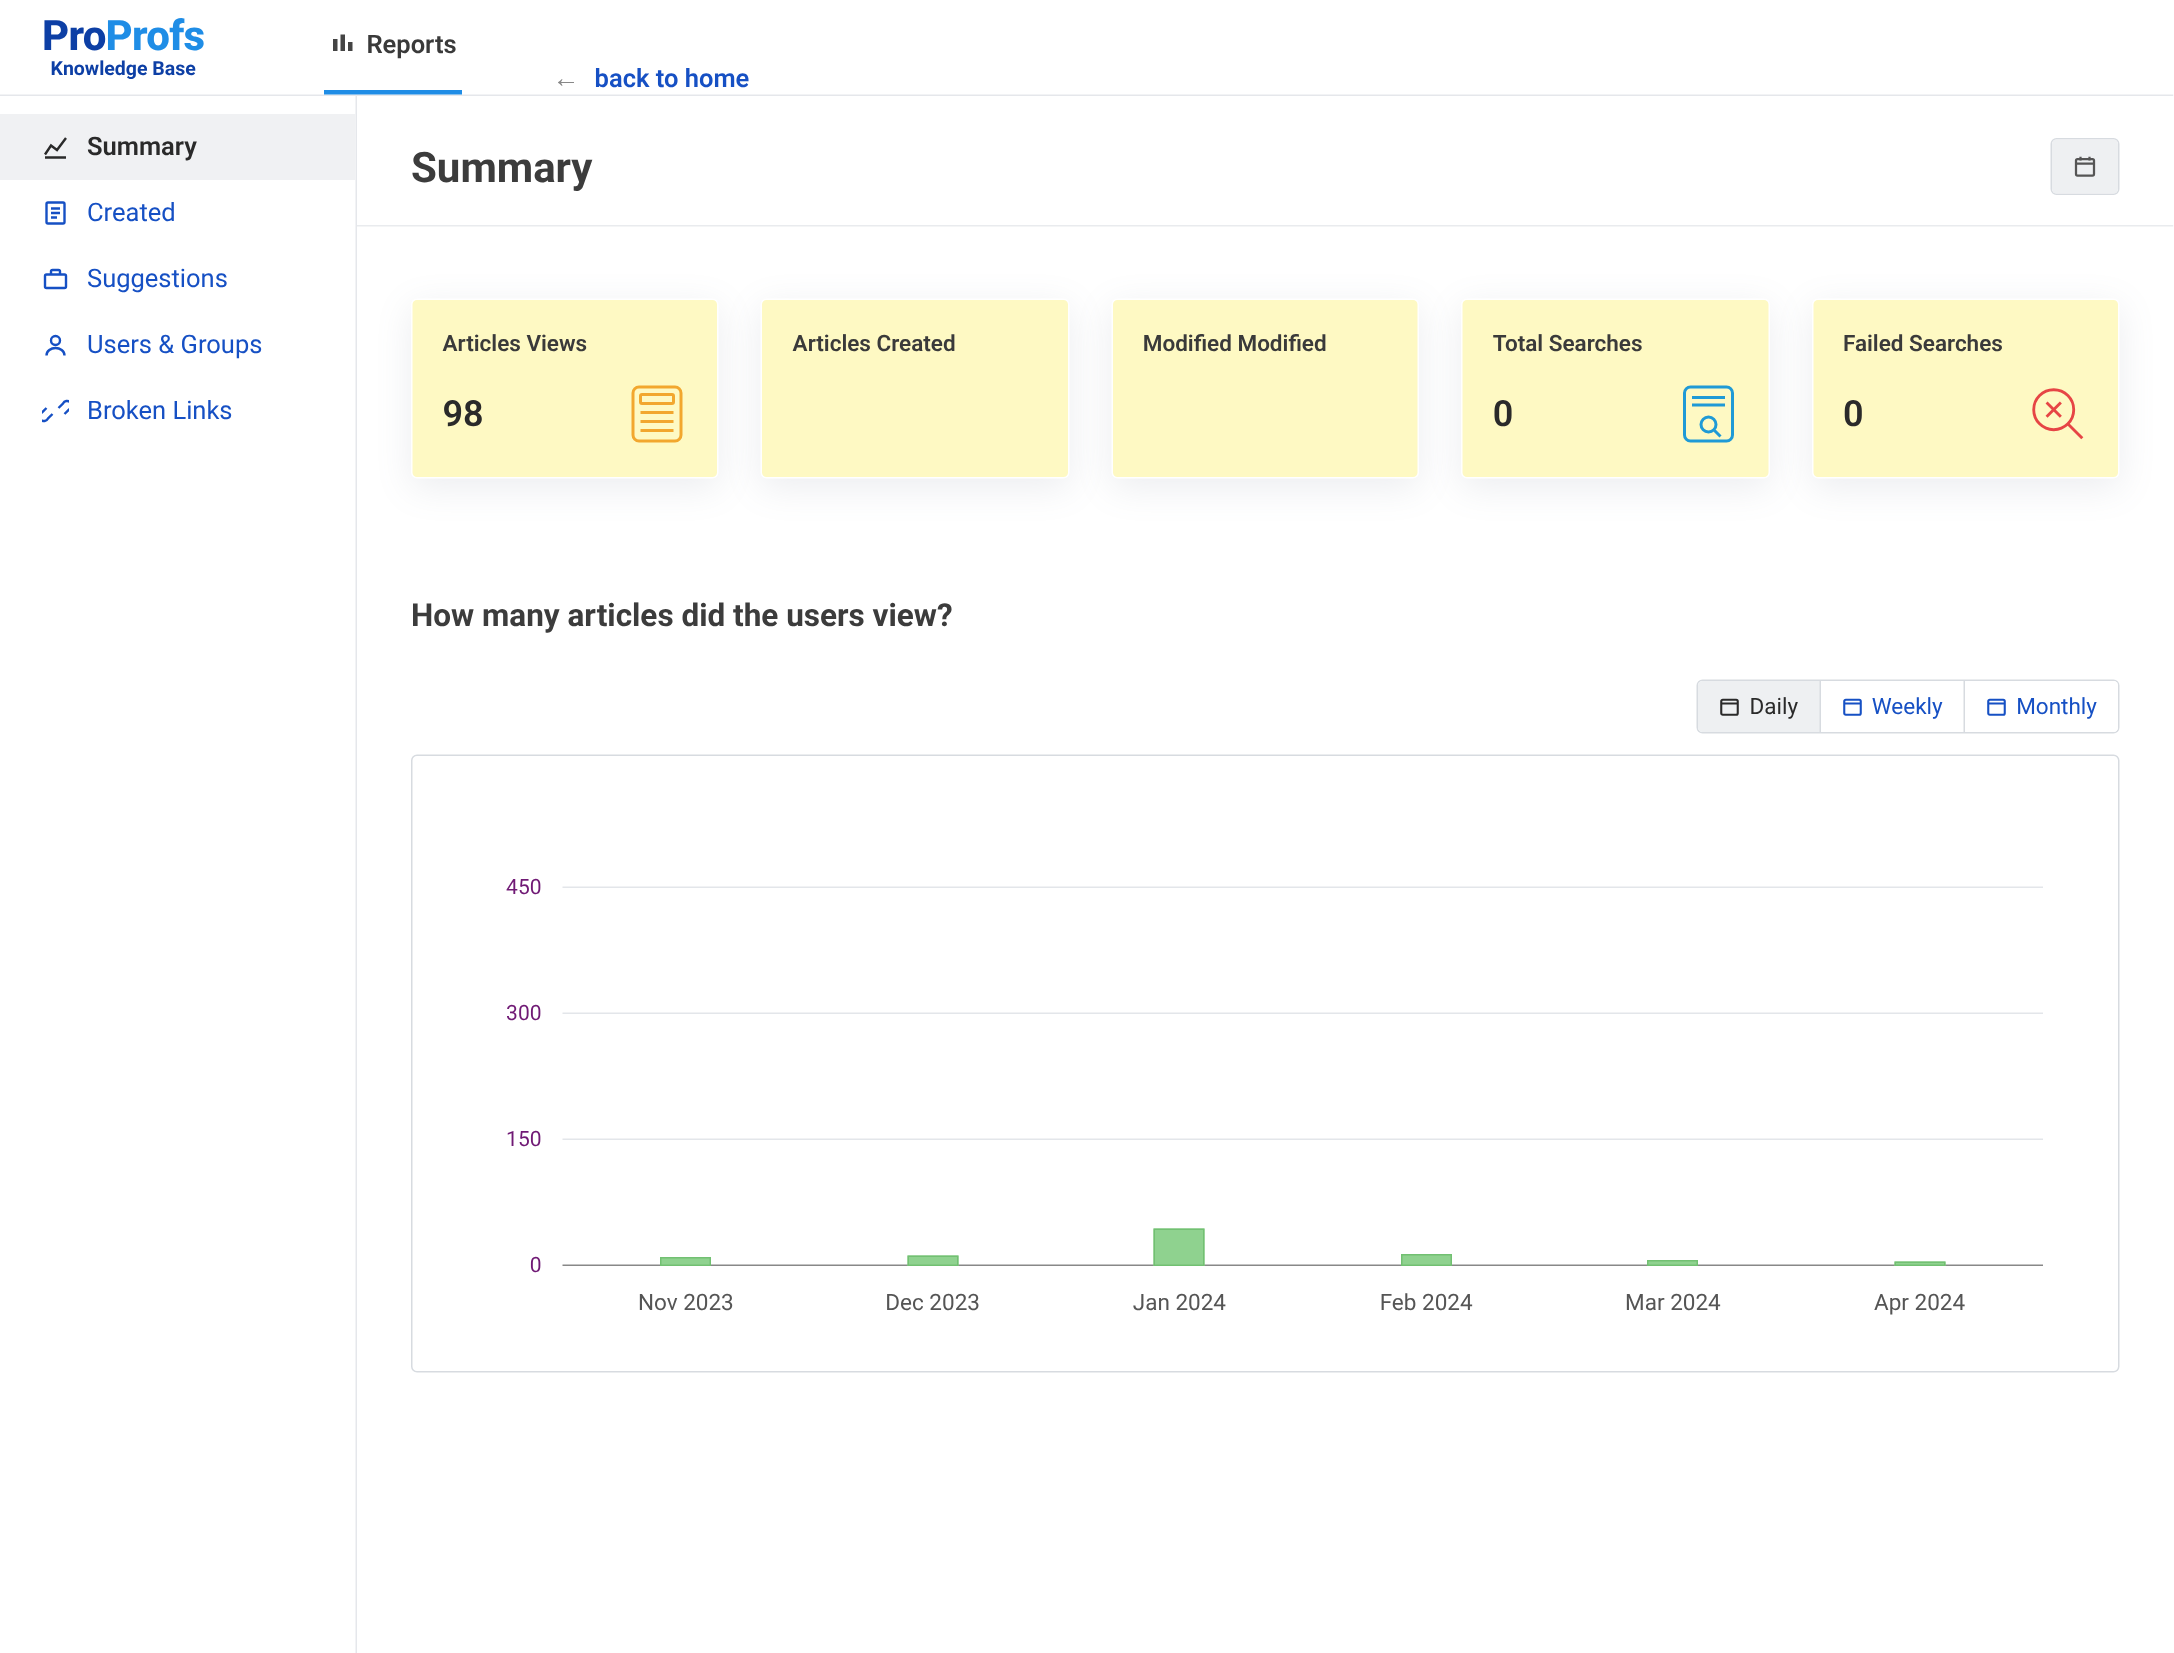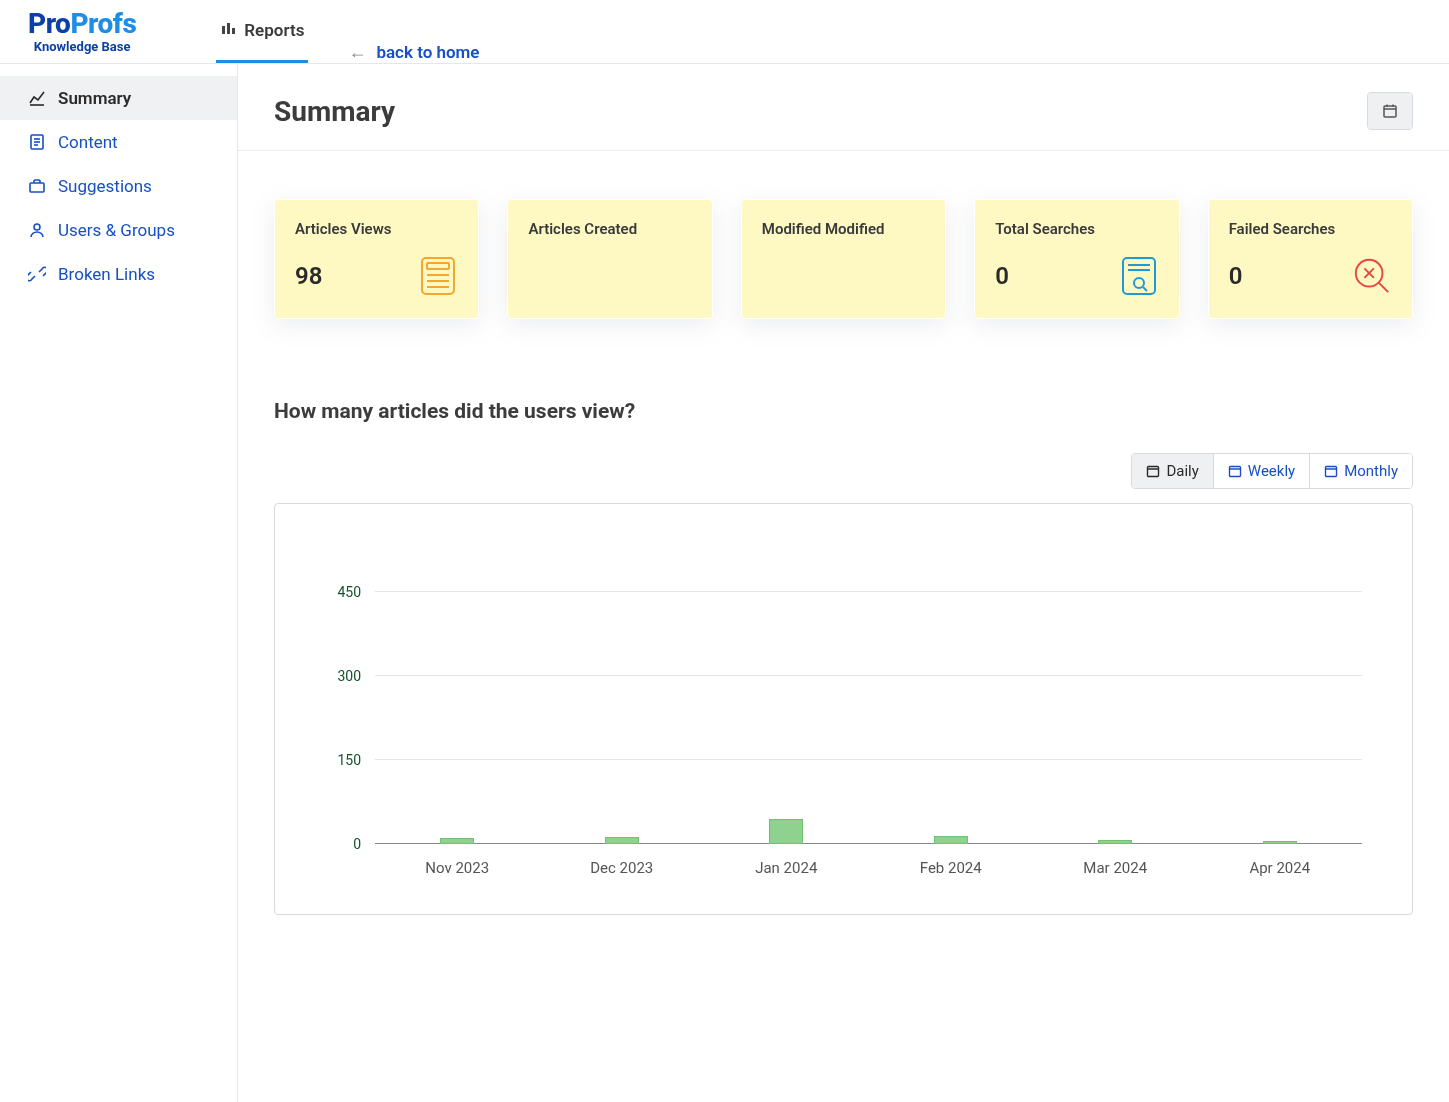--- a/index.html
+++ b/index.html
@@ -7,21 +7,21 @@
   .app { display: flex; flex-direction: column; min-height: 100vh; }
 
   
   .topbar { display: flex; align-items: center; height: 64px; border-bottom: 1px solid #e5e7eb; padding: 0 24px 0 28px; }
   .logo { display: flex; flex-direction: column; line-height: 1; margin-right: 80px; }
   .logo-top { font-size: 28px; font-weight: 800; letter-spacing: -0.5px; }
   .logo-pro { color: #0d3fa5; }
   .logo-profs { color: #1f8de6; }
   .logo-sub { font-size: 13px; font-weight: 700; color: #0d3fa5; margin-top: 2px; text-align: center; }
 
-  .tabs { display: flex; align-items: flex-end; height: 100%; gap: 40px; }
+  .tabs { display: flex; align-items: flex-end; height: 100%; gap: 60px; }
   .tab { display: flex; align-items: center; gap: 8px; font-size: 17px; font-weight: 600; color: #3a3a3a; height: 100%; border-bottom: 3px solid transparent; padding: 0 4px 0 4px; cursor: pointer; }
   .tab.active { border-bottom-color: #1f8de6; }
   .back-link { display: flex; align-items: center; gap: 10px; font-size: 17px; font-weight: 600; color: #1650c4; cursor: pointer; }
   .back-arrow { color: #888; font-size: 18px; }
 
   
   .body { display: flex; flex: 1; }
   .sidebar { width: 238px; border-right: 1px solid #e5e7eb; padding-top: 12px; }
   .side-item { display: flex; align-items: center; gap: 12px; padding: 12px 20px 12px 28px; font-size: 17px; color: #1650c4; cursor: pointer; }
   .side-item.active { background: #f0f1f3; color: #2a2a2a; font-weight: 600; }
@@ -50,21 +50,21 @@
   .chart-toggle { display: flex; justify-content: flex-end; margin-bottom: 14px; }
   .seg { display: inline-flex; border: 1px solid #d7dbe0; border-radius: 4px; overflow: hidden; }
   .seg-btn { display: flex; align-items: center; gap: 6px; padding: 8px 14px; font-size: 15px; cursor: pointer; border-right: 1px solid #d7dbe0; color: #1650c4; background:#fff; }
   .seg-btn:last-child { border-right: none; }
   .seg-btn.active { background: #eef0f2; color: #2a2a2a; }
   .seg-btn svg { stroke: currentColor; }
 
   .chart-box { border: 1px solid #d7dbe0; border-radius: 4px; padding: 60px 40px 30px 40px; background: #fff; }
   .chart-inner { position: relative; height: 320px; }
   .y-labels { position: absolute; left: 0; top: 0; bottom: 40px; width: 56px; }
-  .y-label { position: absolute; right: 10px; transform: translateY(50%); font-size: 14px; color: #14532d; }
+  .y-label { position: absolute; right: 10px; transform: translateY(50%); font-size: 14px; color: #701a75; }
   .plot { position: absolute; left: 60px; right: 10px; top: 0; bottom: 40px; }
   .grid-line { position: absolute; left: 0; right: 0; height: 1px; background: #e3e6ea; }
   .axis-line { position: absolute; left: 0; right: 0; bottom: 0; height: 1px; background: #888; }
   .bars { position: absolute; left: 0; right: 0; bottom: 0; top: 0; display: flex; justify-content: space-around; align-items: flex-end; }
   .bar { width: 34px; background: #8fd28f; border: 1px solid #72c072; }
   .x-labels { position: absolute; left: 60px; right: 10px; bottom: 0; height: 32px; display: flex; justify-content: space-around; align-items: center; }
   .x-label { font-size: 15px; color: #555; text-align: center; flex:1; }
 </style>
 </head>
 <body>
@@ -108,21 +108,21 @@
       </div>
       <div class="side-item">
         <span class="side-icon">
           <svg width="18" height="18" viewBox="0 0 18 18">
               <rect x="3" y="2" width="12" height="14" rx="1"></rect>
               <line x1="6" y1="6" x2="12" y2="6"></line>
               <line x1="6" y1="9" x2="12" y2="9"></line>
               <line x1="6" y1="12" x2="10" y2="12"></line>
             </svg>
         </span>
-        <span>Content</span>
+        <span>Created</span>
       </div>
       <div class="side-item">
         <span class="side-icon">
           <svg width="18" height="18" viewBox="0 0 18 18">
               <rect x="2" y="6" width="14" height="9" rx="1"></rect>
               <path d="M6 6 V4 a1 1 0 0 1 1-1 h4 a1 1 0 0 1 1 1 V6"></path>
             </svg>
         </span>
         <span>Suggestions</span>
       </div>

